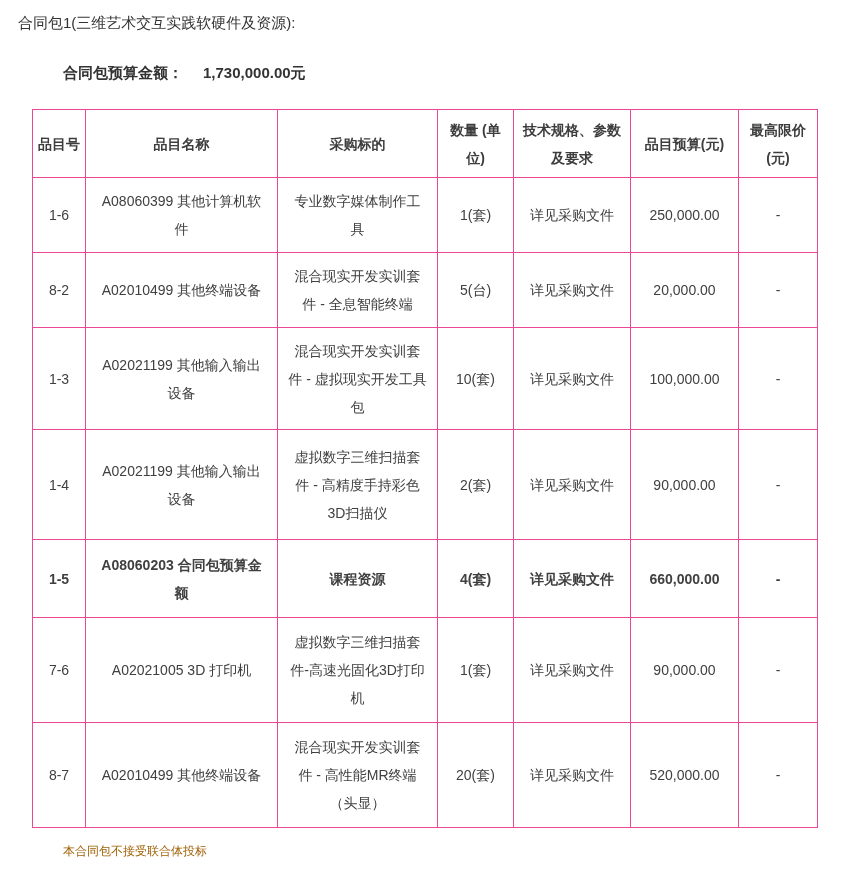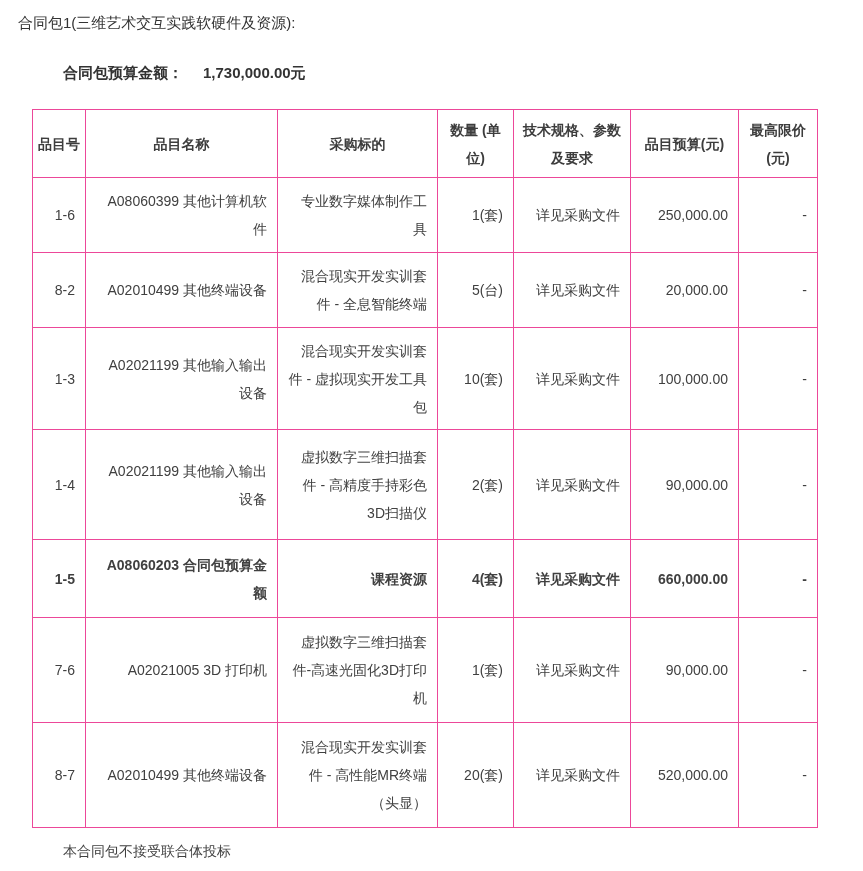--- a/index.html
+++ b/index.html
@@ -43,42 +43,42 @@
     overflow-wrap: break-word;
     color: #404040;
   }
   table.items th {
     font-weight: bold;
     text-align: center;
     padding: 5px 4px;
     color: #3d3d3d;
   }
   table.items td {
-    text-align: right;
+    text-align: center;
     padding: 8px 10px;
   }
   thead tr { height: 68px; }
   #table-body tr:nth-child(1) { height: 75px; }
   #table-body tr:nth-child(2) { height: 75px; }
   #table-body tr:nth-child(3) { height: 102px; }
   #table-body tr:nth-child(4) { height: 110px; }
   #table-body tr:nth-child(5) { height: 78px; font-weight: bold; }
   #table-body tr:nth-child(6) { height: 105px; }
   #table-body tr:nth-child(7) { height: 105px; }
   col.c-no     { width: 53px; }
   col.c-name   { width: 192px; }
   col.c-target { width: 160px; }
   col.c-qty    { width: 76px; }
   col.c-spec   { width: 117px; }
   col.c-budget { width: 108px; }
   col.c-max    { width: 79px; }
   .footer-note {
     margin: 15px 0 0 63px;
-    font-size: 14px;
-    color: #404040;
+    font-size: 12px;
+    color: #a16207;
   }
 </style>
 </head>
 <body>
 
 <div class="page">
 
   <div class="page-title">合同包1(三维艺术交互实践软硬件及资源):</div>
 
   <div class="budget-line">

